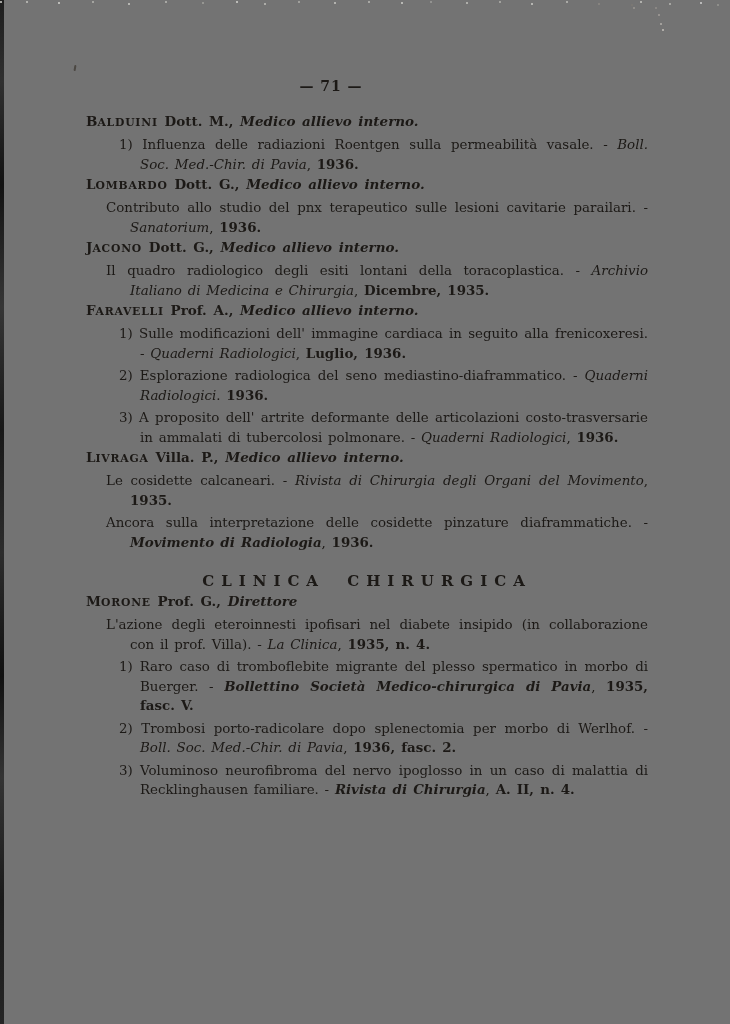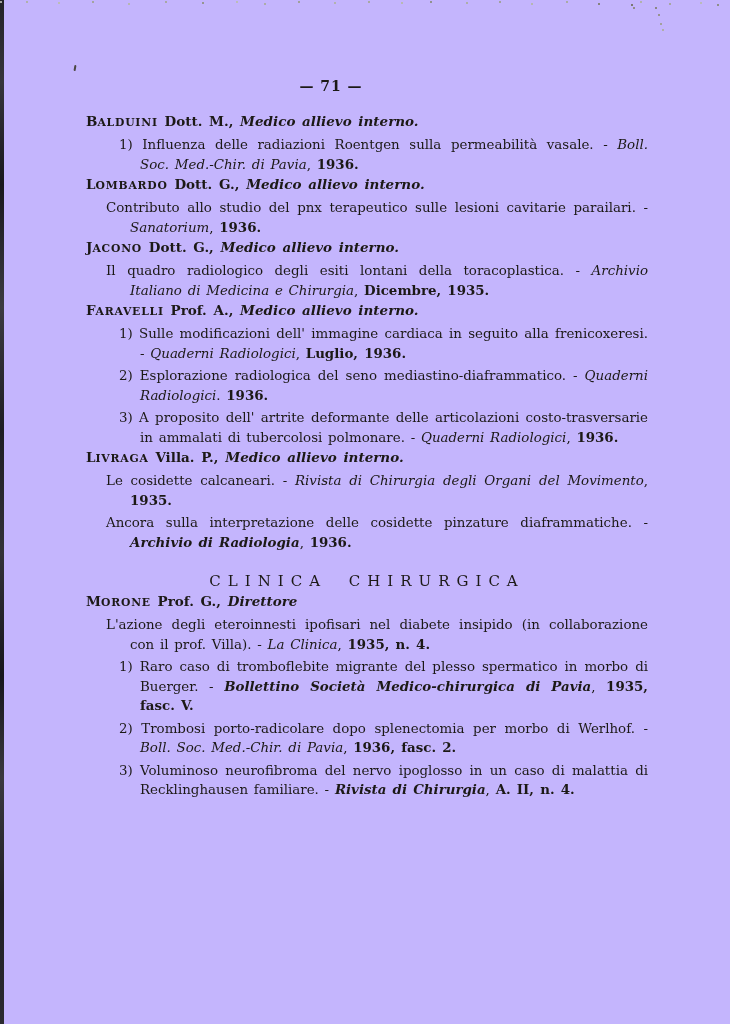--- a/index.html
+++ b/index.html
@@ -5,21 +5,21 @@
   * { box-sizing: border-box; }
   html, body { margin: 0; padding: 0; }
   body {
     width: 730px; height: 1024px;
     background: #eceae6;
     font-family: "DejaVu Serif", serif;
   }
   .page {
     position: relative;
     width: 730px; height: 1024px;
-    background: #c4b5fd;
+    background: #737373;
     overflow: hidden;
     color: #1c1916;
   }
   
   .edge-left {
     position: absolute; left: 0; top: 0; width: 4px; height: 100%;
     background: linear-gradient(180deg,
       #161616 0%, #2a2a2a 8%, #0a0a0a 18%, #303030 30%, #101010 42%,
       #262626 54%, #080808 66%, #2e2e2e 76%, #121212 88%, #1e1e1e 100%);
     opacity: .92;
@@ -46,21 +46,21 @@
   .page-number {
     position: relative; left: -36px;
     margin: 78px 0 0 0;
     text-align: center;
     font-size: 14px; font-weight: bold; letter-spacing: 1px;
   }
   #sections { margin-top: 18px; }
   .heading {
     margin: 20px 0 2px 0;
     text-align: center;
-    font-size: 15px; font-weight: normal;
+    font-size: 15px; font-weight: bold;
     letter-spacing: 7px; word-spacing: 10px;
     white-space: nowrap;
   }
   .entry { margin-top: 1px; }
   .entry-head { font-size: 13.5px; font-weight: bold; line-height: 19px; word-spacing: 2px; }
   .sc { font-size: 10.8px; letter-spacing: .8px; }
   .role { font-style: italic; }
   .item {
     margin: 3px 0 0 0;
     font-size: 13.4px; line-height: 19.5px;
@@ -98,21 +98,21 @@
             <div class="entry-head"><span class="nm"><span class="lead">F</span><span class="sc">ARAVELLI</span></span><span class="ti"> Prof. A., </span><span class="role">Medico allievo interno.</span></div>
             <p class="item numbered"><span class="num">1) </span><span>Sulle modificazioni dell' immagine cardiaca in seguito alla frenicoxeresi. - </span><span class="it ">Quaderni Radiologici</span><span>, </span><span class="bo">Luglio, 1936.</span></p>
             <p class="item numbered"><span class="num">2) </span><span>Esplorazione radiologica del seno mediastino-diaframmatico. - </span><span class="it ">Quaderni Radiologici</span><span>. </span><span class="bo">1936.</span></p>
             <p class="item numbered"><span class="num">3) </span><span>A proposito dell' artrite deformante delle articolazioni costo-trasversarie in ammalati di tubercolosi polmonare. - </span><span class="it ">Quaderni Radiologici</span><span>, </span><span class="bo">1936.</span></p>
           </article>
           <article class="entry">
             <div class="entry-head"><span class="nm"><span class="lead">L</span><span class="sc">IVRAGA</span></span><span class="ti"> Villa. P., </span><span class="role">Medico allievo interno.</span></div>
             <p class="item plain"><span>Le cosidette calcaneari. - </span><span class="it ">Rivista di Chirurgia degli Organi del Movimento</span><span>, </span><span class="bo">1935.</span></p>
           </article>
           <article class="entry">
-            <p class="item plain"><span>Ancora sulla interpretazione delle cosidette pinzature diaframmatiche. - </span><span class="it bo">Archivio di Radiologia</span><span>, </span><span class="bo">1936.</span></p>
+            <p class="item plain"><span>Ancora sulla interpretazione delle cosidette pinzature diaframmatiche. - </span><span class="it bo">Movimento di Radiologia</span><span>, </span><span class="bo">1936.</span></p>
           </article>
         </section>
         <section class="section">
           <h2 class="heading">CLINICA CHIRURGICA</h2>
           <article class="entry">
             <div class="entry-head"><span class="nm"><span class="lead">M</span><span class="sc">ORONE</span></span><span class="ti"> Prof. G., </span><span class="role">Direttore</span></div>
             <p class="item plain"><span>L'azione degli eteroinnesti ipofisari nel diabete insipido (in collaborazione con il prof. Villa). - </span><span class="it ">La Clinica</span><span>, </span><span class="bo">1935, n. 4.</span></p>
           </article>
           <article class="entry">
             <p class="item numbered"><span class="num">1) </span><span>Raro caso di tromboflebite migrante del plesso spermatico in morbo di Buerger. - </span><span class="it bo">Bollettino Società Medico-chirurgica di Pavia</span><span>, </span><span class="bo">1935, fasc. V.</span></p>

